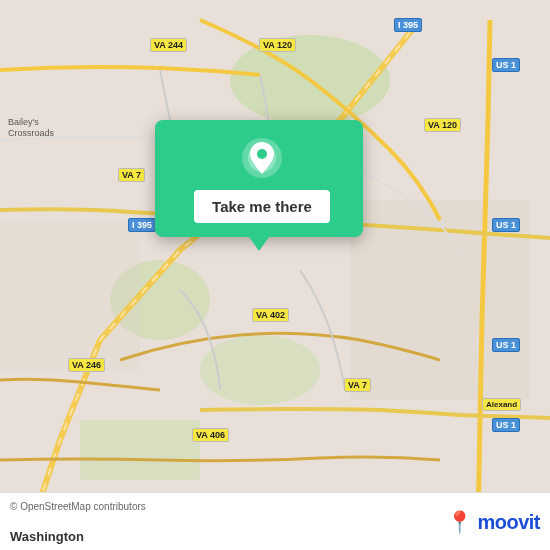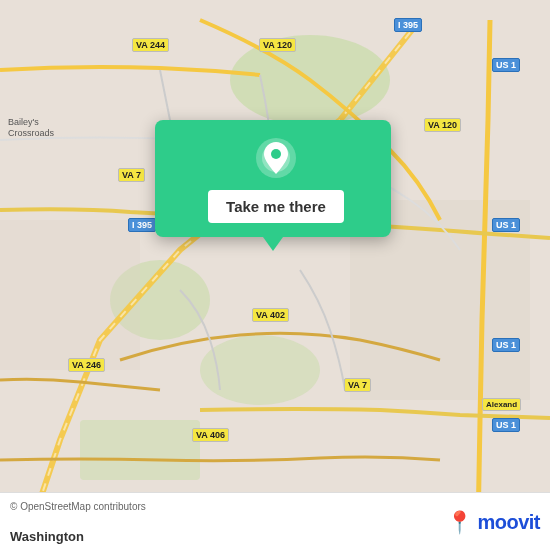--- a/index.html
+++ b/index.html
@@ -24,21 +24,21 @@
       position: absolute;
       top: 0; left: 0;
       width: 100%; height: 100%;
     }
 
     
     .popup-card {
       position: absolute;
       top: 120px;
       left: 155px;
-      width: 236px;
+      width: 208px;
       background: #2ecc8a;
       border-radius: 8px;
       display: flex;
       flex-direction: column;
       align-items: center;
       padding: 16px 10px 14px 16px;
       box-shadow: 0 4px 16px rgba(0,0,0,0.3);
       z-index: 10;
     }
 
@@ -184,21 +184,21 @@
     <path d="M 260 55 L 265 80 L 270 110 L 272 140" stroke="#ccc" stroke-width="2" fill="none"></path>
     <path d="M 0 120 Q 100 115 200 120 Q 260 123 320 128" stroke="#ddd" stroke-width="2" fill="none"></path>
     <path d="M 340 140 Q 380 160 410 180 Q 440 200 460 230" stroke="#ddd" stroke-width="2" fill="none"></path>
     <path d="M 300 250 Q 320 280 330 310 Q 340 340 345 370" stroke="#ccc" stroke-width="2" fill="none"></path>
     <path d="M 180 270 Q 200 290 210 320 Q 218 345 220 370" stroke="#ccc" stroke-width="2" fill="none"></path>
 
     <text x="8" y="105" font-size="9" fill="#555" font-family="Arial">Bailey's</text>
     <text x="8" y="116" font-size="9" fill="#555" font-family="Arial">Crossroads</text>
   </svg>
 
-  <div class="road-badge" style="top:38px;left:108px;">VA 244</div>
+  <div class="road-badge" style="top:38px;left:126px;">VA 244</div>
   <div class="road-badge" style="top:38px;left:235px;">VA 120</div>
   <div class="road-badge blue" style="top:18px;left:370px;">I 395</div>
   <div class="road-badge blue" style="top:58px;left:468px;">US 1</div>
   <div class="road-badge" style="top:118px;left:400px;">VA 120</div>
   <div class="road-badge" style="top:168px;left:94px;">VA 7</div>
   <div class="road-badge blue" style="top:218px;left:104px;">I 395</div>
   <div class="road-badge blue" style="top:218px;left:468px;">US 1</div>
   <div class="road-badge" style="top:308px;left:228px;">VA 402</div>
   <div class="road-badge" style="top:358px;left:44px;">VA 246</div>
   <div class="road-badge" style="top:378px;left:320px;">VA 7</div>

